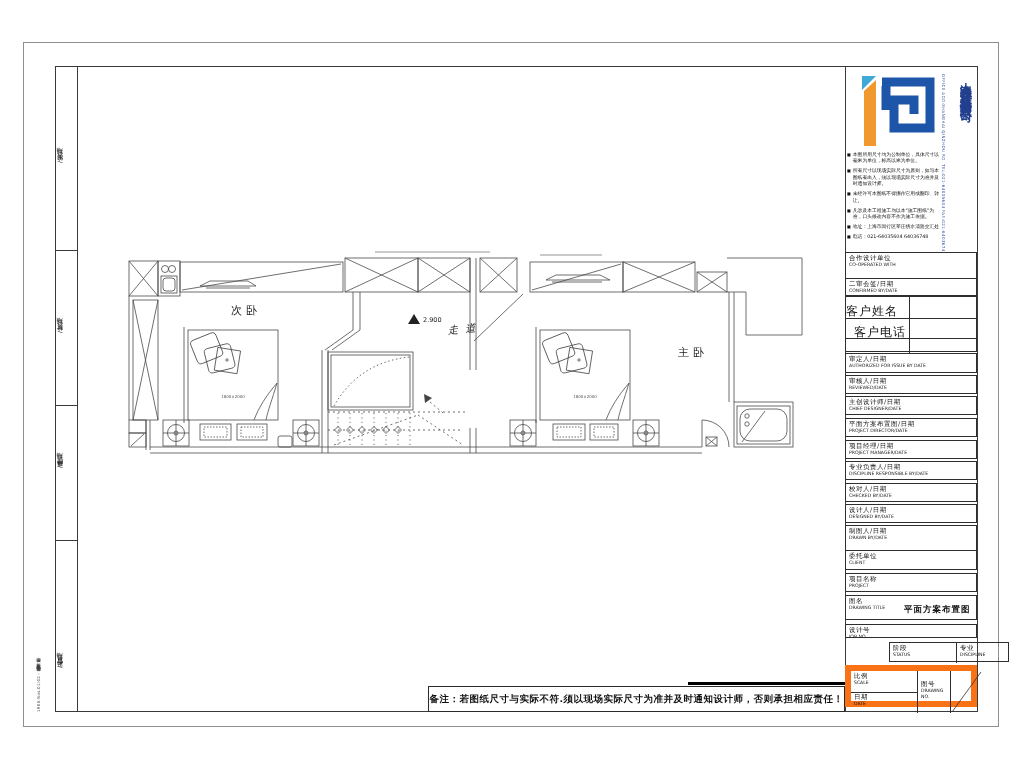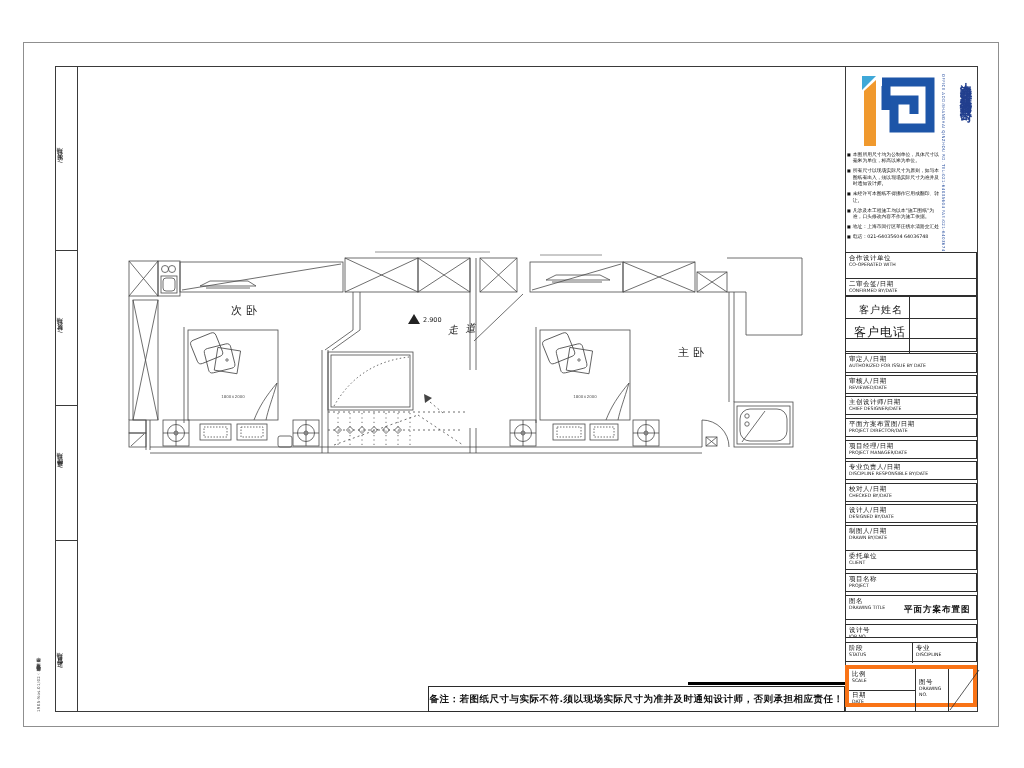--- a/index.html
+++ b/index.html
@@ -106,21 +106,21 @@
   </div>
 <div class="tbrow" style="top:278px;height:18px">
   <span class="zh">二审会签/日期</span>
     <span class="en">CONFIRMED BY/DATE</span>
   </div>
 
 <div class="abs" style="left:845px;top:296px;width:132px;height:56px;border:1px solid #2e2e2e">
   <div class="abs" style="left:0;top:21px;width:132px;border-top:1px solid #2e2e2e"></div>
   <div class="abs" style="left:0;top:41px;width:132px;border-top:1px solid #2e2e2e"></div>
   <div class="abs" style="left:63px;top:0;height:56px;border-left:1px solid #2e2e2e"></div>
-  <div class="abs" style="left:13px;top:6px;font-size:10px;letter-spacing:1px">客户姓名</div>
+  <div class="abs" style="left:0;top:6px;font-size:12px;letter-spacing:1px">客户姓名</div>
   <div class="abs" style="left:8px;top:27px;font-size:12px;letter-spacing:1px">客户电话</div>
   <div class="abs" style="left:64px;top:0;width:68px;height:21px"></div>
   <div class="abs" style="left:64px;top:21px;width:68px;height:20px"></div>
 </div>
 
 <div class="tbrow" style="top:353px;height:20px">
   <span class="zh">审定人/日期</span>
     <span class="en">AUTHORIZED FOR ISSUE BY DATE</span>
   </div>
 <div class="tbrow" style="top:375px;height:19px">
@@ -168,33 +168,33 @@
   <span class="zh">图名</span>
   <span class="en">DRAWING TITLE</span>
   <span class="abs" style="left:58px;top:8px;font-size:8.5px;font-weight:700;letter-spacing:1px;white-space:nowrap">平面方案布置图</span>
 </div>
 
 <div class="tbrow" style="top:624px;height:14px">
   <span class="zh">设计号</span>
     <span class="en">JOB NO</span>
   </div>
 
-<div class="abs" style="left:845px;top:642px;width:132px;height:20px;border:1px solid #2e2e2e">
+<div class="abs" style="left:889px;top:642px;width:120px;height:20px;border:1px solid #2e2e2e">
   <div class="abs" style="left:66px;top:0;height:20px;border-left:1px solid #2e2e2e"></div>
   <div class="cell" style="left:0;top:0;width:66px;height:20px">
     <span class="zh">阶段</span>
       <span class="en">STATUS</span>
     </div>
   <div class="cell" style="left:67px;top:0;width:64px;height:20px">
     <span class="zh">专业</span>
       <span class="en">DISCIPLINE</span>
     </div>
 </div>
 
-<div class="abs" style="left:845px;top:665px;width:132px;height:42px;border:4px solid #f97316">
+<div class="abs" style="left:845px;top:665px;width:132px;height:42px;border:6px solid #f97316">
   <div class="abs" style="left:66px;top:0;height:42px;border-left:1px solid #2e2e2e"></div>
   <div class="abs" style="left:0;top:21px;width:66px;border-top:1px solid #2e2e2e"></div>
   <div class="abs" style="left:99px;top:0;height:42px;border-left:1px solid #2e2e2e"></div>
   <div class="cell" style="left:0;top:0;width:66px;height:21px">
     <span class="zh">比例</span>
       <span class="en">SCALE</span>
     </div>
   <div class="cell" style="left:0;top:21px;width:66px;height:21px">
     <span class="zh">日期</span>
       <span class="en">DATE</span>

